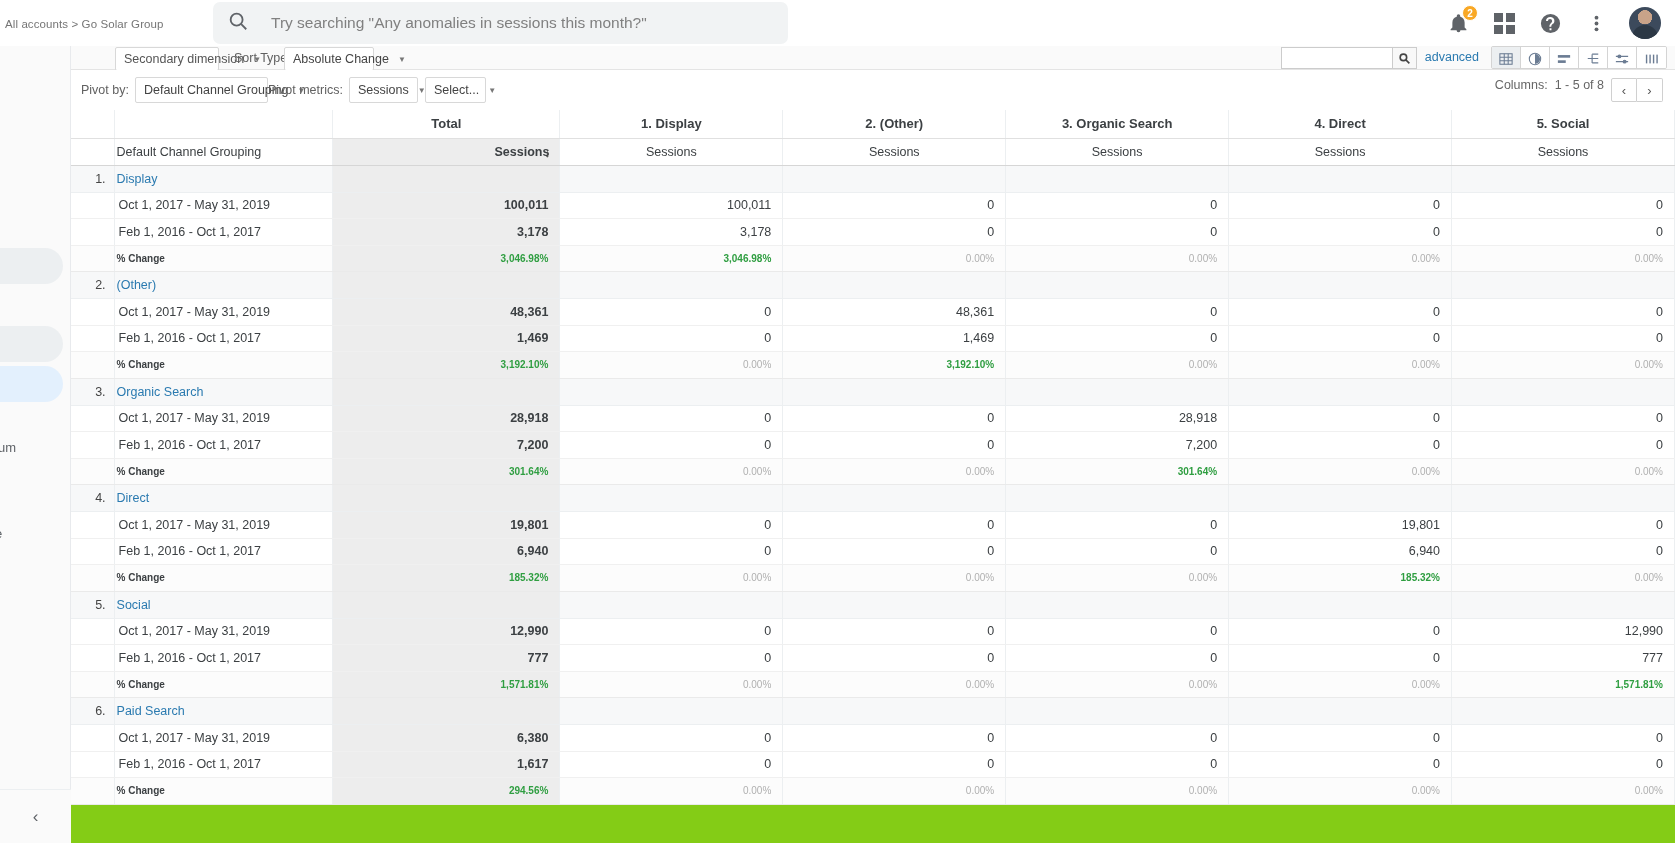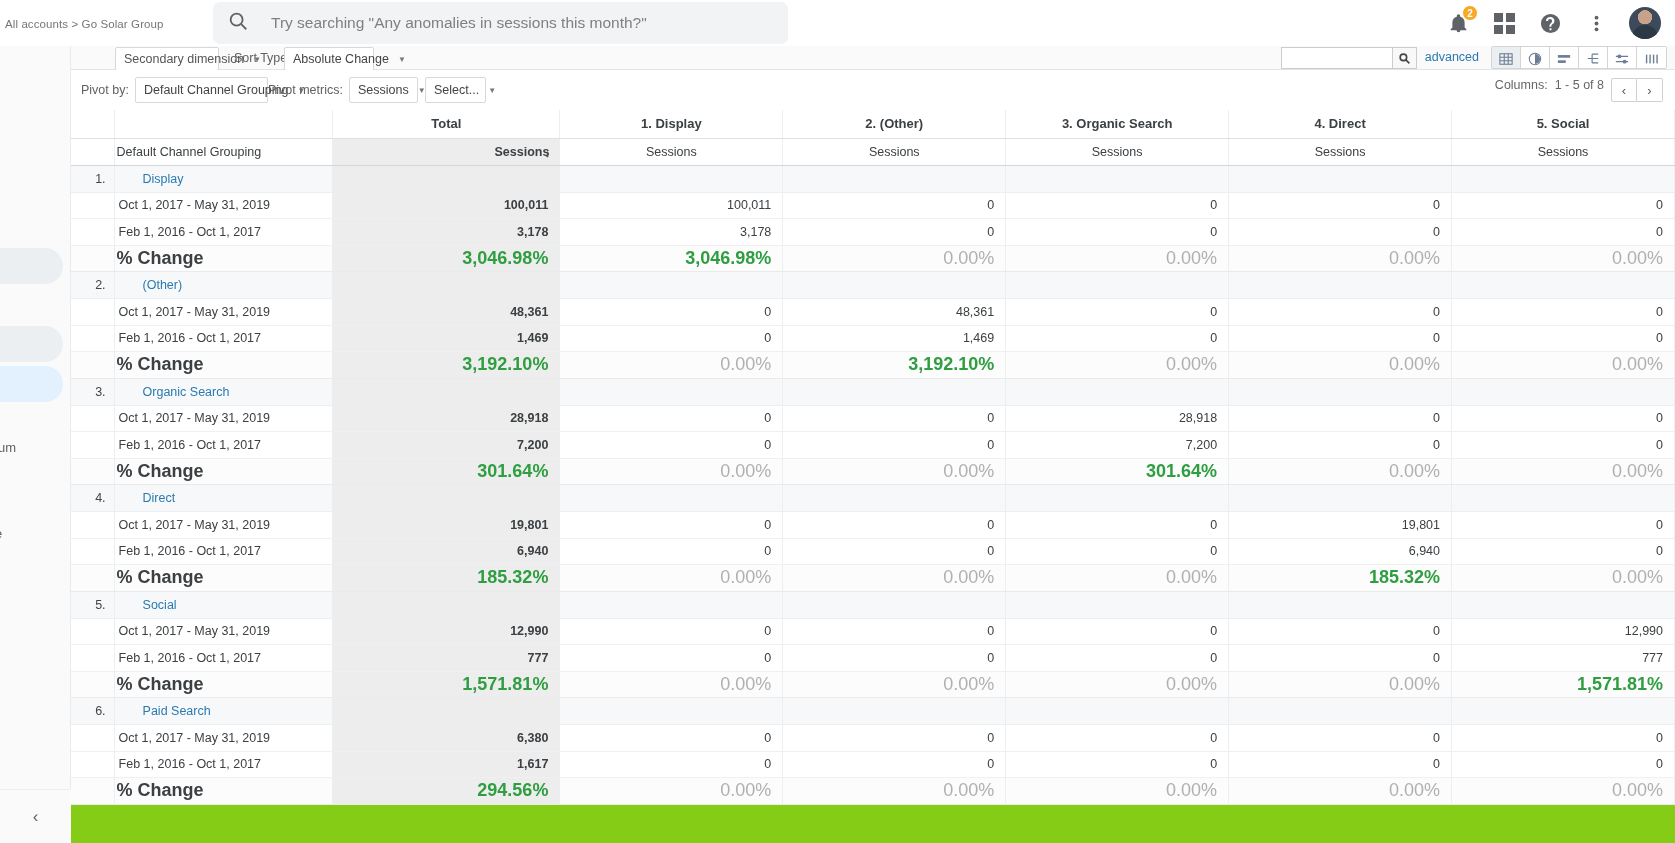--- a/index.html
+++ b/index.html
@@ -192,34 +192,34 @@
     font-size: 13px; color: #444;
   }
   tr.hdr2 th.metlabel { text-align: center; }
 
   tr.grp td {
     height: 27px; background: #f7f8f9; border-bottom: 1px solid #eceff1;
     vertical-align: middle;
   }
   tr.grp td.idx { font-size: 12.5px; color: #444; text-align: right; padding-right: 8px; }
   tr.grp td.nm  { font-size: 12.5px; padding-left: 2px; }
-  tr.grp td.nm a { color: #2a7ab0; text-decoration: none; cursor: pointer; margin-left: 26px; }
+  tr.grp td.nm a { color: #2a7ab0; text-decoration: none; cursor: pointer; }
   tr.grp td.tot { background: #ededed; }
 
   tr.dr td {
     height: 26.5px; background: #fff; border-bottom: 1px solid #f0f0f0;
     font-size: 12.5px; color: #3c4043; vertical-align: middle;
   }
   tr.dr td.lab { padding-left: 4px; color: #3c4043; }
   tr.dr td.val { text-align: right; padding-right: 11px; }
   tr.dr td.tot { background: #ededed; font-weight: 700; text-align: right; padding-right: 11px; }
 
   tr.pc td {
     height: 26.5px; background: #fcfcfc; border-bottom: 1px solid #eaeaea;
-    font-size: 18px; vertical-align: middle;
+    font-size: 10px; vertical-align: middle;
   }
   tr.pc td.lab { padding-left: 2px; font-weight: 700; color: #3c4043; }
   tr.pc td.tot { background: #ededed; color: #2f9e41; font-weight: 700; text-align: right; padding-right: 11px; }
   tr.pc td.val { text-align: right; padding-right: 11px; color: #b0b0b0; }
   tr.pc td.val.pos { color: #2f9e41; font-weight: 700; }
 </style>
 </head>
 <body>
 
 <div id="app">

